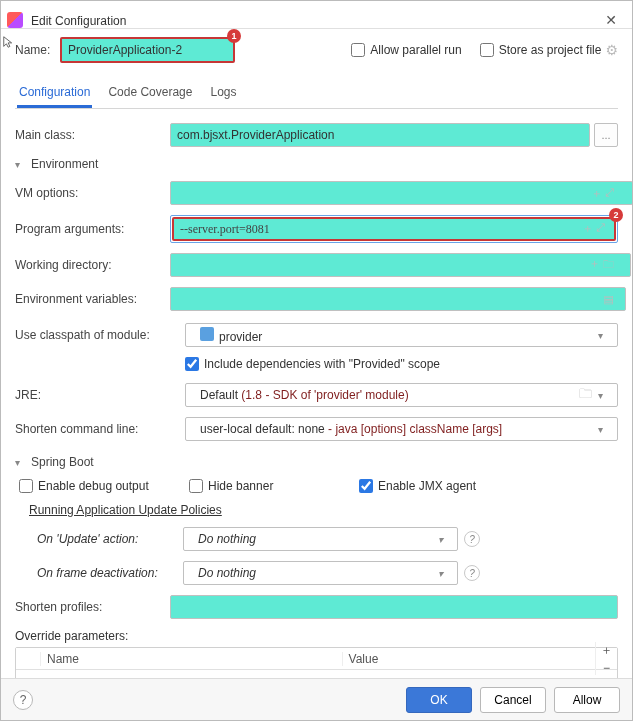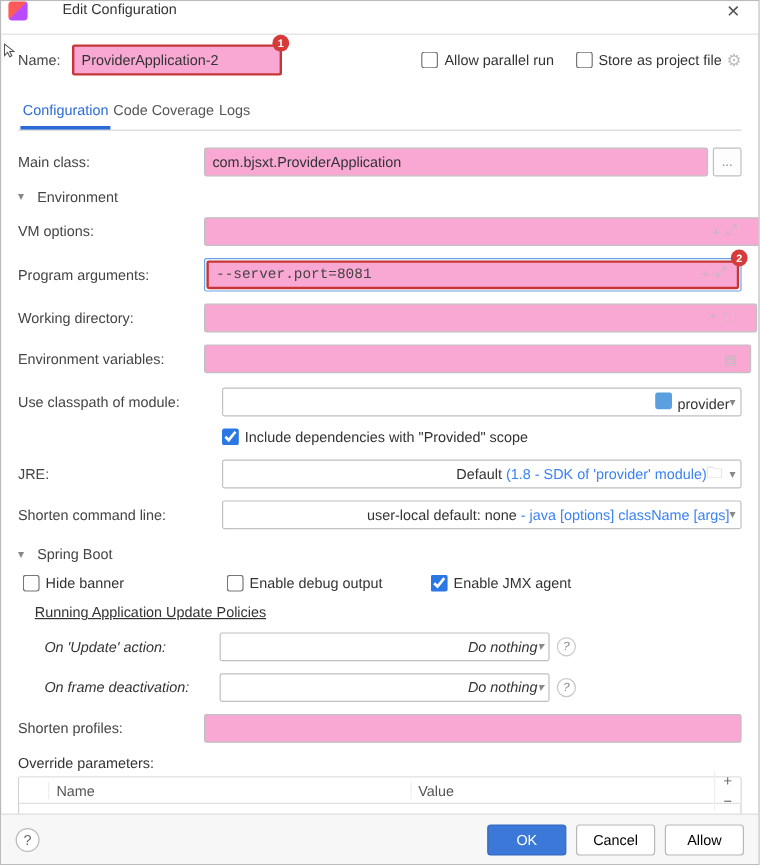--- a/index.html
+++ b/index.html
@@ -10,59 +10,58 @@
     background: #fff;
     width: 633px;
     height: 721px;
     overflow: hidden;
     border: 1px solid #bbb;
     position: relative;
   }
   .titlebar {
     height: 28px;
     display: flex;
-    align-items: flex-start;
+    align-items: flex-end;
     padding: 0 6px;
     border-bottom: 1px solid #e0e0e0;
     background: #fff;
-    gap: 21px;
   }
   .titlebar .app-icon {
     width: 16px; height: 16px;
     border-radius: 3px;
     background: linear-gradient(135deg, #ff5a5a 50%, #b94cff 50%);
     margin-right: 8px;
   }
   .titlebar .title { flex: 1; font-size: 12px; }
   .titlebar .close { width: 30px; text-align: center; font-size: 14px; cursor: pointer; color:#555; }
   .content { padding: 8px 14px 0 14px; }
   .row { display: flex; align-items: center; margin-bottom: 10px; }
   .row .lbl { width: 155px; color: #444; }
   .row .lbl-wide { width: 170px; color: #444; }
   .row-name .lbl { width: 45px; }
   .input {
     border: 1px solid #c0c0c0;
-    background: #f9a8d4;
+    background: #5eead4;
     height: 24px;
     padding: 2px 6px;
     font-size: 12px;
     color: #333;
     flex: 1;
     border-radius: 2px;
   }
   .input-name {
     width: 175px;
     border: 2px solid #c73636;
     border-radius: 2px;
     height: 26px;
     flex: none;
   }
   .input-prog {
     border: 2px solid #c73636;
-    font-family: Liberation Mono, monospace;
+    font-family: Liberation Serif, serif;
     color: #444;
     position: relative;
   }
   .prog-wrap {
     flex:1;
     border:1px solid #6aa4e8;
     padding:1px;
     border-radius:2px;
     position:relative;
   }
@@ -77,20 +76,21 @@
     line-height: 14px;
     text-align: center;
     font-weight: bold;
   }
   .name-wrap { position: relative; display:inline-block; }
   .chk { display: flex; align-items: center; gap: 5px; }
   .chk input { width: 14px; height: 14px; }
   .tabs {
     margin-top: 18px;
     display: flex;
+    gap: 14px;
     border-bottom: 1px solid #d6d6d6;
     padding-left: 2px;
   }
   .tab {
     padding: 4px 2px 6px 2px;
     color: #555;
     cursor: pointer;
   }
   .tab.active {
     color: #2b6bd6;
@@ -115,36 +115,36 @@
     color:#444;
   }
   .chev { width:10px; color:#888; font-size:10px; }
   .trail-icons { display:flex; gap:3px; padding-right:4px; color:#bbb; }
   .trail-icons span { font-size:11px; }
   .select {
     border:1px solid #c0c0c0;
     background:#fff;
     height:24px;
     flex:1;
-    padding:2px 4px;
+    padding:2px 14px;
     display:flex;
     align-items:center;
-    justify-content:flex-end;
+    justify-content:space-between;
     border-radius:2px;
     cursor:pointer;
   }
   .select .caret { color:#888; font-size:10px; }
   .mod-icon {
     width:14px;height:14px;
     background:#5aa0e0;
     border-radius:2px;
     display:inline-block;
     margin-right:5px;
   }
-  .muted { color:#3b82f6; }
+  .muted { color:#7f1d1d; }
   .indent { padding-left: 14px; text-decoration: underline; }
   .indent2 { padding-left: 22px; font-style: italic; }
   .sb-checks { display:flex; gap:30px; margin:6px 0 10px 4px; flex-wrap:wrap; }
   .sb-checks .chk { min-width:140px; }
   .override-head { margin-top:6px; margin-bottom:4px; }
   .table {
     border:1px solid #d0d0d0;
     height: 66px;
     position:relative;
     border-radius:2px;
@@ -352,25 +352,25 @@
     </div>
 
     <div class="section-head" style="margin-top:14px">
       <span class="chev">▾</span>
       <span>Spring Boot</span>
     </div>
 
     <div class="sb-checks">
       <label class="chk">
           <input type="checkbox" style="">
-          <span>Hide banner</span>
+          <span>Enable debug output</span>
         </label>
       <label class="chk">
           <input type="checkbox" style="">
-          <span>Enable debug output</span>
+          <span>Hide banner</span>
         </label>
       <label class="chk">
           <input type="checkbox" checked="" style="">
           <span>Enable JMX agent</span>
         </label>
     </div>
 
     <div class="indent small-gap" style="margin-bottom:10px">Running Application Update Policies</div>
 
     <div class="row indent2">

